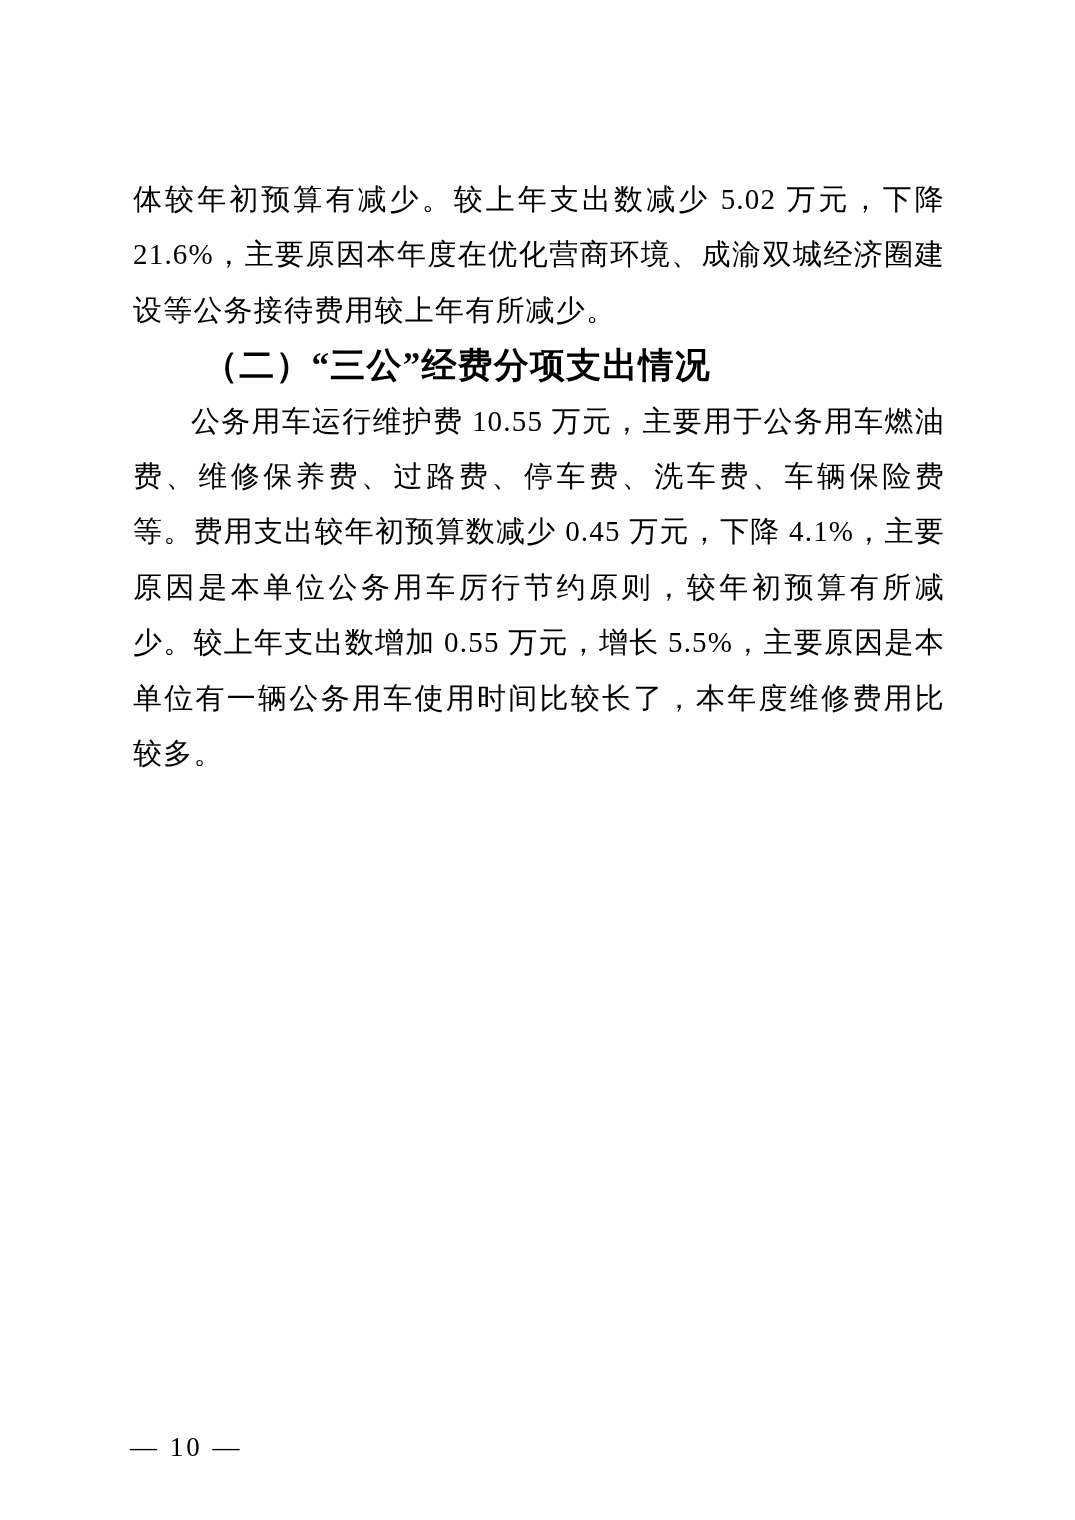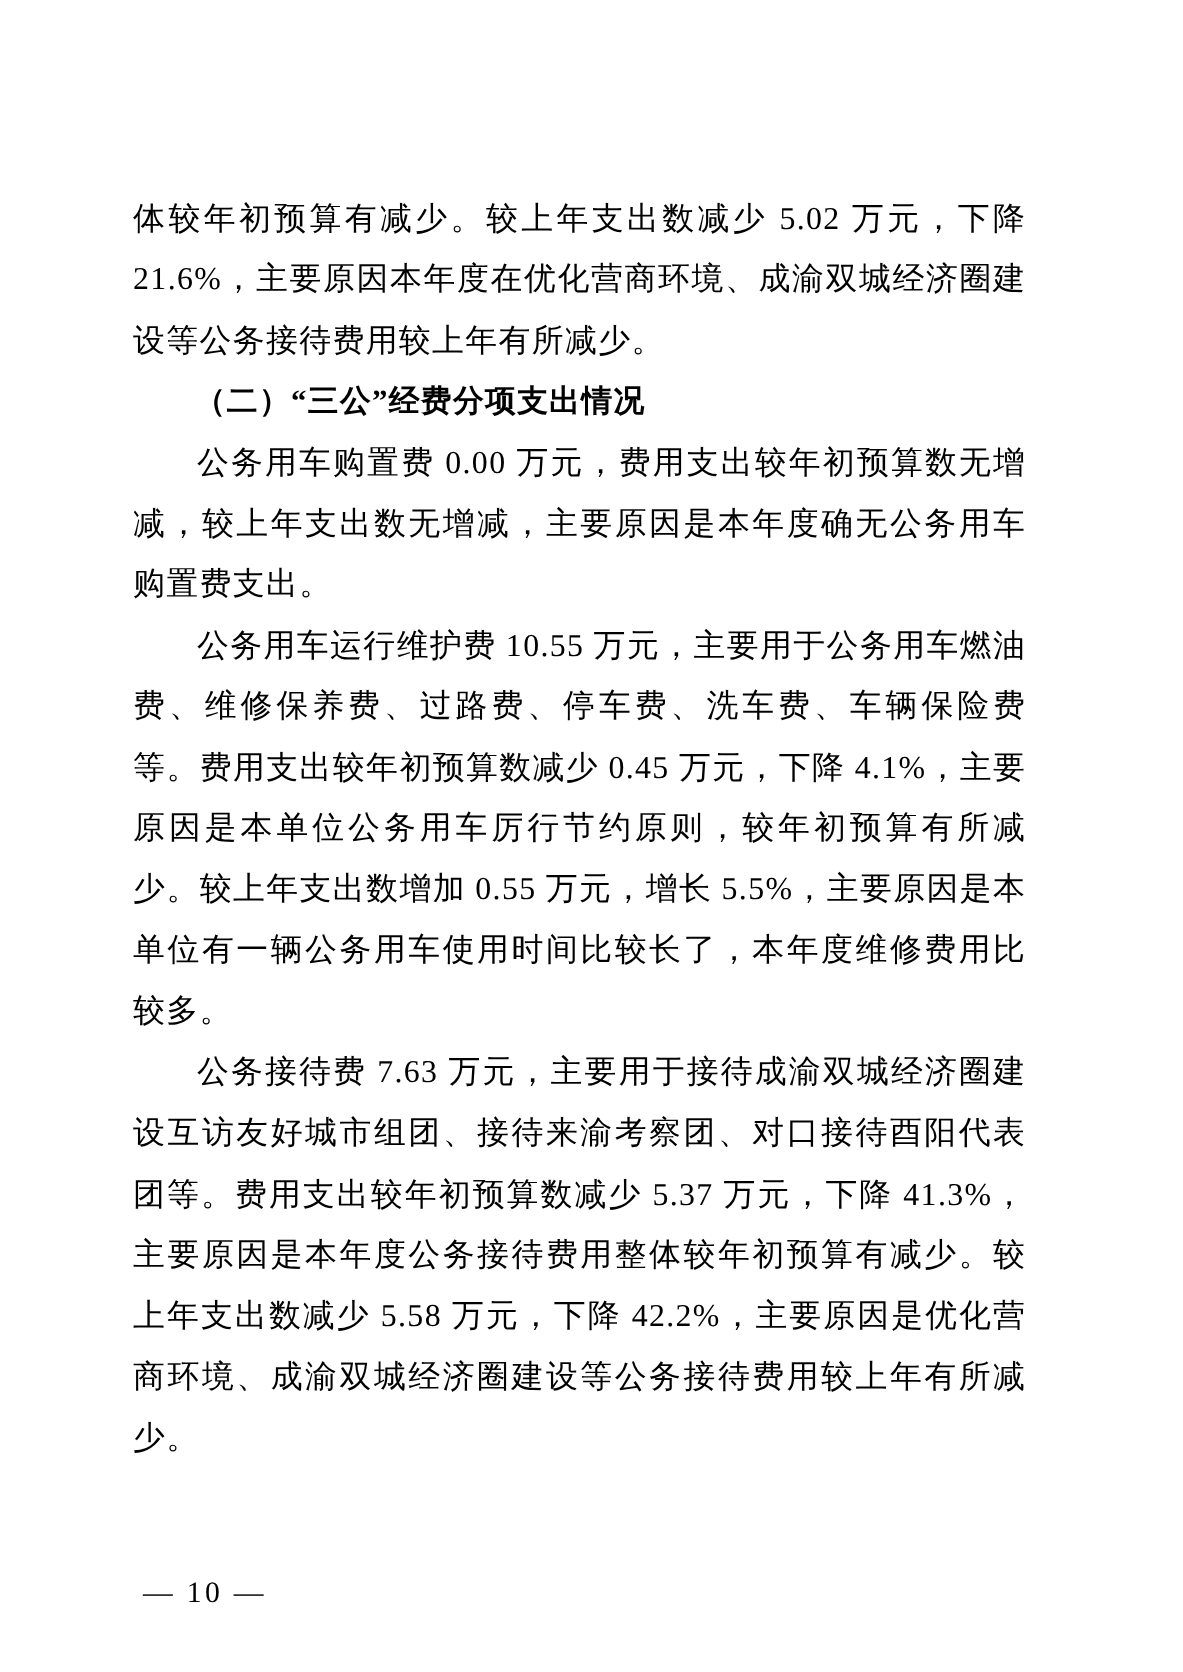--- a/index.html
+++ b/index.html
@@ -11,41 +11,41 @@
     position: relative;
     width: 1075px;
     height: 1520px;
     background: #ffffff;
     color: #000000;
     font-family: "Liberation Serif", "DejaVu Serif", serif;
     overflow: hidden;
   }
   .content {
     position: absolute;
-    left: 121px;
+    left: 133px;
     top: 172px;
     width: 812px;
     font-size: 29px;
     line-height: 55.4px;
     text-align: justify;
     text-justify: inter-ideograph;
     letter-spacing: 1.2px;
   }
   .content p {
     margin: 0;
     padding: 0;
     text-indent: 2em;
   }
   .content p.no-indent {
     text-indent: 0;
   }
   .heading {
     margin: 0;
     padding: 0;
-    font-size: 28px;
+    font-size: 35px;
     line-height: 55.4px;
     font-weight: 700;
     text-indent: 2em;
     letter-spacing: 1.2px;
   }
   .footer {
     position: absolute;
     left: 130px;
     top: 1392px;
     font-size: 27px;
@@ -55,18 +55,16 @@
     margin-top: 37px;
   }
 </style>
 </head>
 <body>
 
 <div class="page">
   <div class="content">
     <p class="no-indent">体较年初预算有减少。较上年支出数减少 5.02 万元，下降 21.6%，主要原因本年度在优化营商环境、成渝双城经济圈建设等公务接待费用较上年有所减少。</p>
     <h2 class="heading">（二）“三公”经费分项支出情况</h2>
-    <p>公务用车购置费 0.00 万元，费用支出较年初预算数无增减，较上年支出数无增减，主要原因是本年度确无公务用车购置费支出。</p>
     <p>公务用车运行维护费 10.55 万元，主要用于公务用车燃油费、维修保养费、过路费、停车费、洗车费、车辆保险费等。费用支出较年初预算数减少 0.45 万元，下降 4.1%，主要原因是本单位公务用车厉行节约原则，较年初预算有所减少。较上年支出数增加 0.55 万元，增长 5.5%，主要原因是本单位有一辆公务用车使用时间比较长了，本年度维修费用比较多。</p>
-    <p>公务接待费 7.63 万元，主要用于接待成渝双城经济圈建设互访友好城市组团、接待来渝考察团、对口接待酉阳代表团等。费用支出较年初预算数减少 5.37 万元，下降 41.3%，主要原因是本年度公务接待费用整体较年初预算有减少。较上年支出数减少 5.58 万元，下降 42.2%，主要原因是优化营商环境、成渝双城经济圈建设等公务接待费用较上年有所减少。</p>
   </div>
   <div class="footer">— 10 —</div>
 </div>
 
 </body></html>

